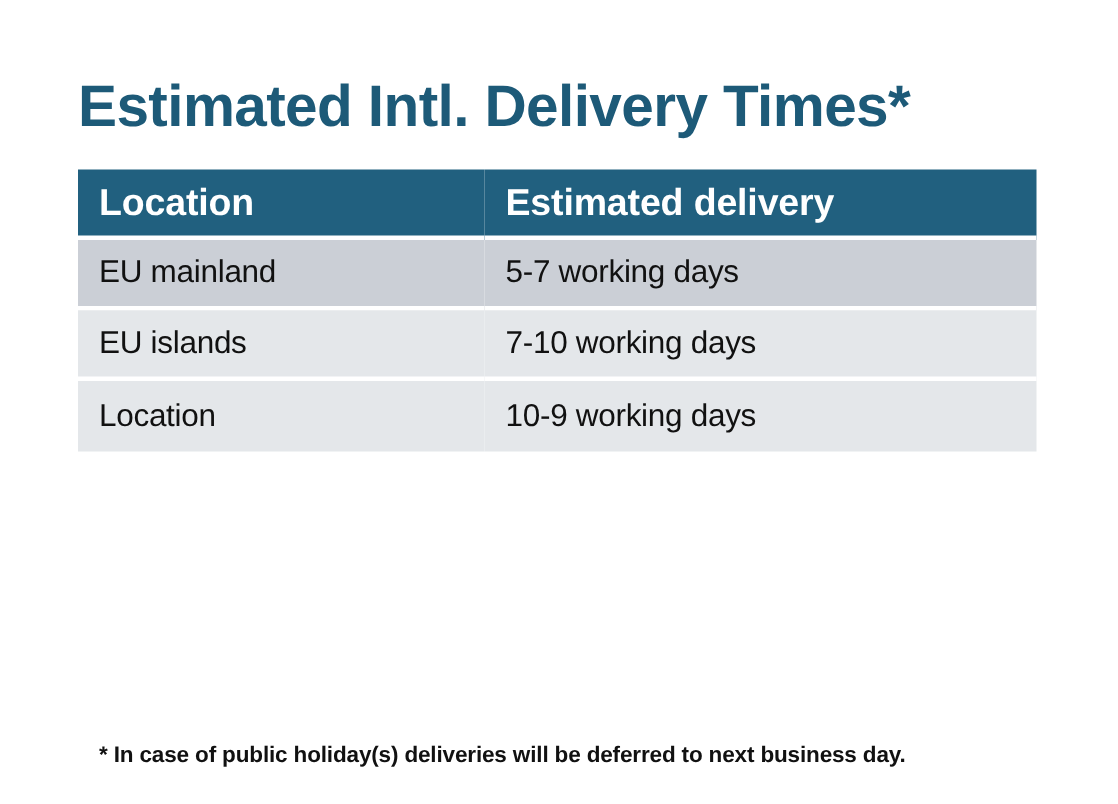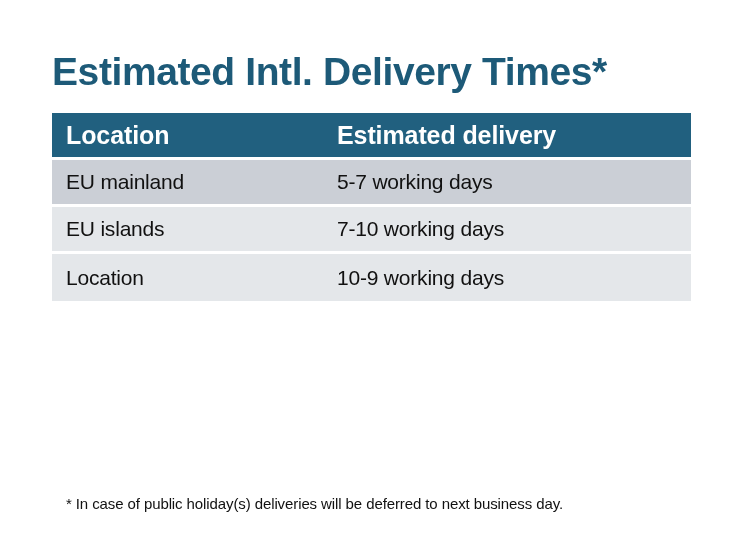--- a/index.html
+++ b/index.html
@@ -82,21 +82,21 @@
   .delivery-table tbody tr:last-child td {
     border-bottom: none;
   }
 
   .table-footnote {
     position: absolute;
     left: 66px;
     top: 479px;
     font-size: 15px;
     line-height: 20px;
-    font-weight: 400;
+    font-weight: 700;
     color: #111111;
     letter-spacing: -0.1px;
     white-space: nowrap;
   }
 </style>
 </head>
 <body>
 
 <div class="page">
 

